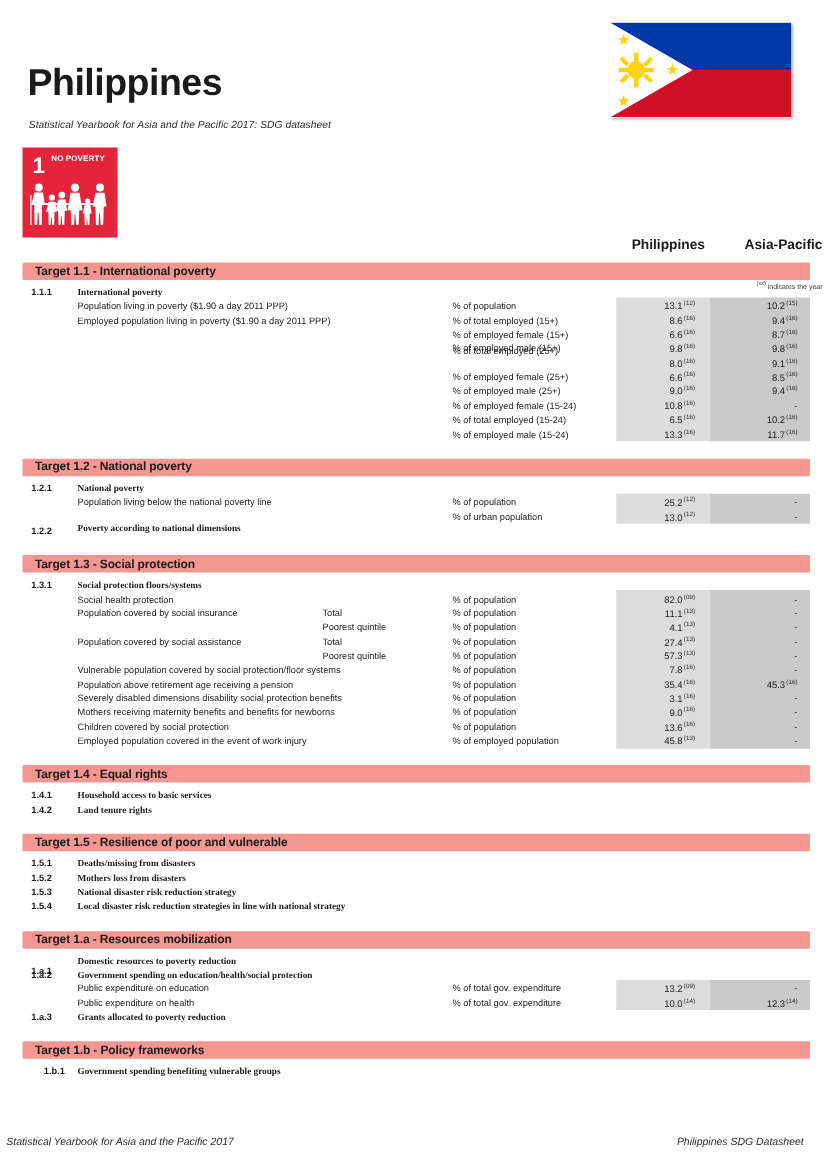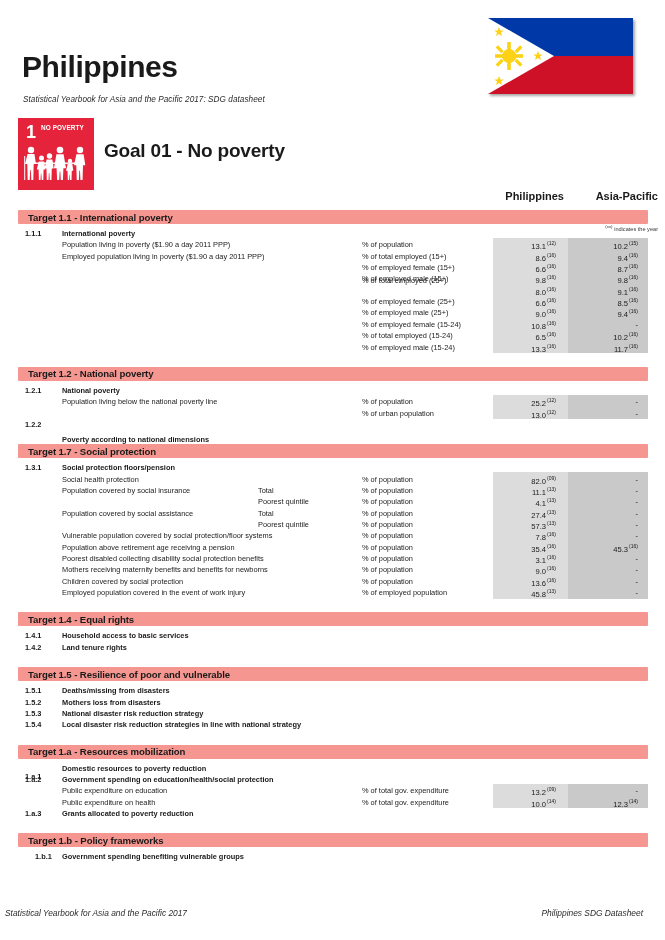--- a/index.html
+++ b/index.html
@@ -164,20 +164,21 @@
     font-size: 7.4px;
     font-weight: bold;
     color: #1a1a1a;
   }
   .ind-title {
     position: absolute;
     left: 62px;
     font-size: 7.4px;
     font-weight: bold;
     color: #1a1a1a;
+    font-family: Liberation Serif, serif;
   }
   .sub-label {
     position: absolute;
     left: 62px;
     font-size: 7.4px;
     color: #1a1a1a;
     white-space: nowrap;
   }
   .mid-label {
     position: absolute;
@@ -298,21 +299,20 @@
           <circle cx="48" cy="17" r="2.2"></circle>
           <path d="M45.7 20 h4.6 l1.0 6.8 h-1.5 l-0.3 9.2 h-1.4 l-0.3-5.4 h-0.3 l-0.3 5.4 h-1.4 l-0.3-9.2 h-1.5 z"></path>
 
           <circle cx="58" cy="6" r="3.2"></circle>
           <path d="M54.4 10.2 h7.2 l1.7 11 h-2.3 l-0.45 14.8 h-2.1 l-0.5-9.6 h-0.6 l-0.5 9.6 h-2.1 l-0.45-14.8 h-2.3 z"></path>
 
           <rect x="12" y="18.5" width="46" height="1.4"></rect>
         </g>
       </svg>
     </div>
-    <div class="goal-title">Goal 01 - No poverty</div>
   </div>
 
   <div class="col-head" id="col-head-ph">Philippines</div>
   <div class="col-head" id="col-head-ap">Asia-Pacific</div>
   <div class="year-note">
     <span class="sup">(xx)</span><span> indicates the year</span>
   </div>
 
   <div id="table-body">
       <div class="target-bar" style="top: 210px;">
@@ -362,26 +362,26 @@
       <div class="valcol-light" style="top: 394.9px; height: 24.2px;"></div>
       <div class="valcol-dark" style="top: 394.9px; height: 24.2px;"></div>
       <div class="sub-label" style="top: 397.2px;">Population living below the national poverty line</div>
       <div class="unit-label" style="top: 397.2px;">% of population</div>
       <div class="val val-ph" style="top: 397.2px;"><span>25.2</span><span class="sup">(12)</span></div>
       <div class="val val-ap" style="top: 397.2px;"><span>-</span></div>
       <div class="unit-label" style="top: 408.55px;">% of urban population</div>
       <div class="val val-ph" style="top: 408.55px;"><span>13.0</span><span class="sup">(12)</span></div>
       <div class="val val-ap" style="top: 408.55px;"><span>-</span></div>
       <div class="ind-code" style="top: 419.9px;">1.2.2</div>
-      <div class="ind-title" style="top: 435px;">Poverty according to national dimensions</div>
+      <div class="ind-title" style="top: 418px;">Poverty according to national dimensions</div>
       <div class="target-bar" style="top: 444.25px;">
-        <span>Target 1.7 - Social protection</span>
+        <span>Target 1.3 - Social protection</span>
       </div>
       <div class="ind-code" style="top: 463.25px;">1.3.1</div>
-      <div class="ind-title" style="top: 463.25px;">Social protection floors/pension</div>
+      <div class="ind-title" style="top: 463.25px;">Social protection floors/systems</div>
       <div class="valcol-light" style="top: 472.3px; height: 126.35px;"></div>
       <div class="valcol-dark" style="top: 472.3px; height: 126.35px;"></div>
       <div class="sub-label" style="top: 474.6px;">Social health protection</div>
       <div class="unit-label" style="top: 474.6px;">% of population</div>
       <div class="val val-ph" style="top: 474.6px;"><span>82.0</span><span class="sup">(09)</span></div>
       <div class="val val-ap" style="top: 474.6px;"><span>-</span></div>
       <div class="sub-label" style="top: 485.95px;">Population covered by social insurance</div>
       <div class="mid-label" style="top: 485.95px;">Total</div>
       <div class="unit-label" style="top: 485.95px;">% of population</div>
       <div class="val val-ph" style="top: 485.95px;"><span>11.1</span><span class="sup">(13)</span></div>
@@ -400,21 +400,21 @@
       <div class="val val-ph" style="top: 520px;"><span>57.3</span><span class="sup">(13)</span></div>
       <div class="val val-ap" style="top: 520px;"><span>-</span></div>
       <div class="sub-label" style="top: 531.35px;">Vulnerable population covered by social protection/floor systems</div>
       <div class="unit-label" style="top: 531.35px;">% of population</div>
       <div class="val val-ph" style="top: 531.35px;"><span>7.8</span><span class="sup">(16)</span></div>
       <div class="val val-ap" style="top: 531.35px;"><span>-</span></div>
       <div class="sub-label" style="top: 542.7px;">Population above retirement age receiving a pension</div>
       <div class="unit-label" style="top: 542.7px;">% of population</div>
       <div class="val val-ph" style="top: 542.7px;"><span>35.4</span><span class="sup">(16)</span></div>
       <div class="val val-ap" style="top: 542.7px;"><span>45.3</span><span class="sup">(16)</span></div>
-      <div class="sub-label" style="top: 554.05px;">Poorest disabled collecting disability social protection benefits</div>
+      <div class="sub-label" style="top: 554.05px;">Severely disabled dimensions disability social protection benefits</div>
       <div class="unit-label" style="top: 554.05px;">% of population</div>
       <div class="val val-ph" style="top: 554.05px;"><span>3.1</span><span class="sup">(16)</span></div>
       <div class="val val-ap" style="top: 554.05px;"><span>-</span></div>
       <div class="sub-label" style="top: 565.4px;">Mothers receiving maternity benefits and benefits for newborns</div>
       <div class="unit-label" style="top: 565.4px;">% of population</div>
       <div class="val val-ph" style="top: 565.4px;"><span>9.0</span><span class="sup">(16)</span></div>
       <div class="val val-ap" style="top: 565.4px;"><span>-</span></div>
       <div class="sub-label" style="top: 576.75px;">Children covered by social protection</div>
       <div class="unit-label" style="top: 576.75px;">% of population</div>
       <div class="val val-ph" style="top: 576.75px;"><span>13.6</span><span class="sup">(16)</span></div>

